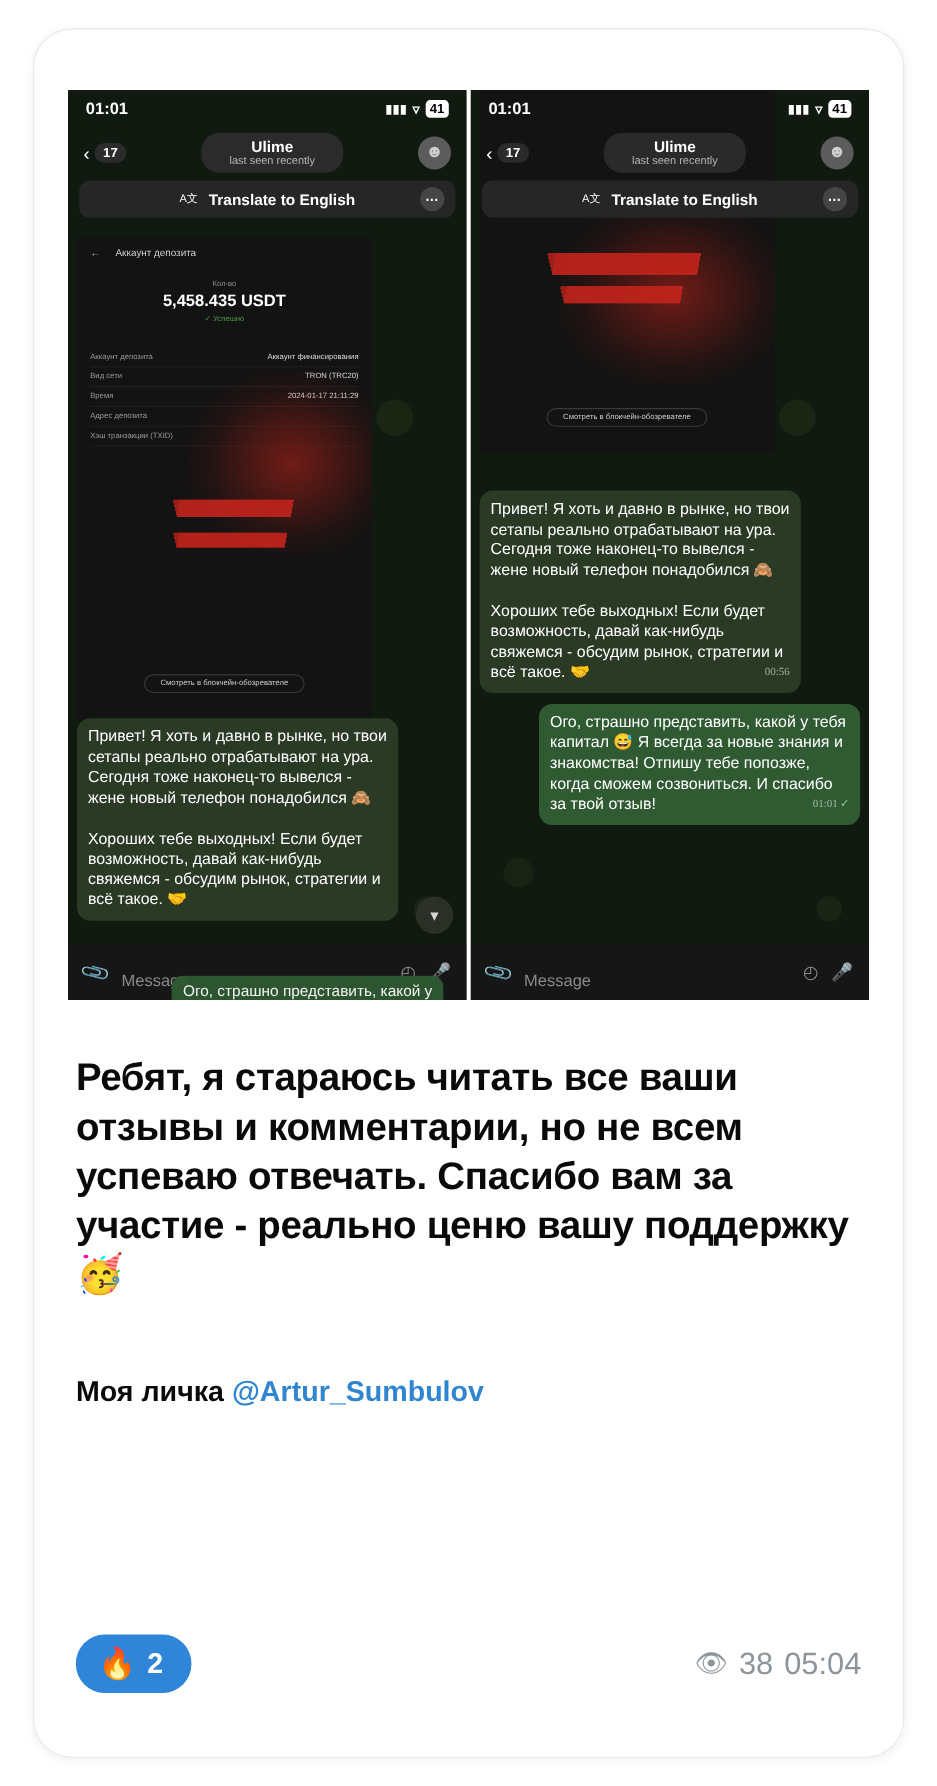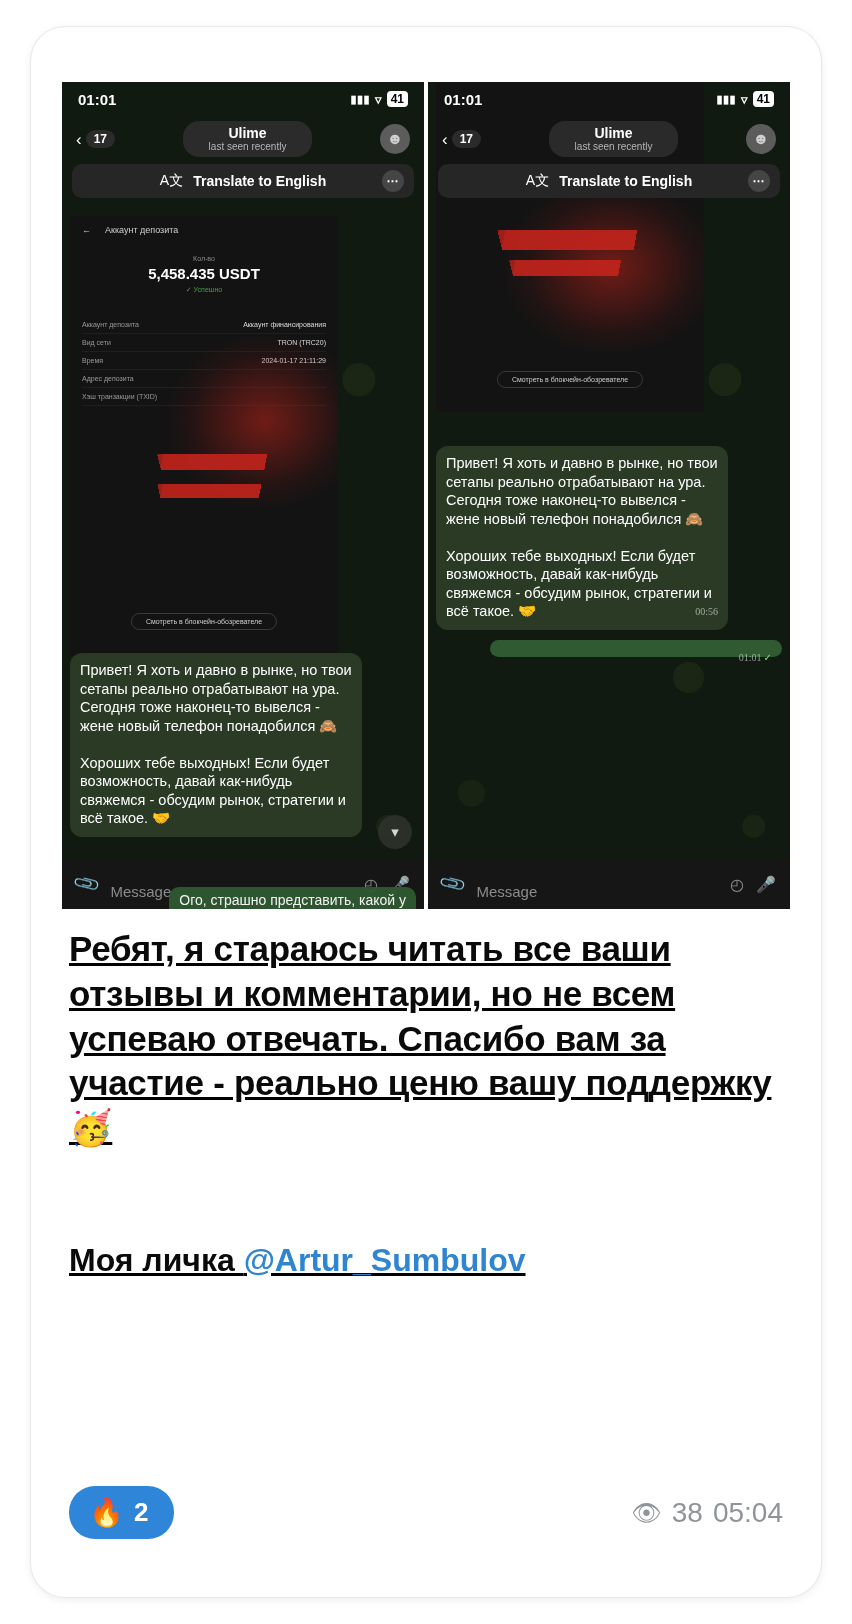--- a/index.html
+++ b/index.html
@@ -94,21 +94,21 @@
   .translate {
     margin: 2px 10px 0;
     height: 34px;
     background: rgba(40,40,40,0.93);
     border-radius: 10px;
     display: flex; align-items: center; justify-content: center;
     gap: 10px;
     color: #fff; font-size: 14px; font-weight: bold;
     position: relative; z-index: 6;
   }
-  .translate .tr-ico { font-size: 14px; font-weight: normal; }
+  .translate .tr-ico { font-size: 10px; font-weight: normal; }
   .translate .dots {
     position: absolute; right: 10px;
     width: 22px; height: 22px; border-radius: 50%;
     background: #454545;
     display: flex; align-items: center; justify-content: center;
     font-size: 12px; letter-spacing: 1px;
   }
 
   
   .chatbody {
@@ -224,51 +224,51 @@
   .scrolldown {
     position: absolute; right: 12px; bottom: 60px;
     width: 34px; height: 34px; border-radius: 50%;
     background: rgba(45,50,42,0.92);
     display: flex; align-items: center; justify-content: center;
     color: #d5d5d5; font-size: 15px;
     z-index: 6;
   }
   .peek {
     position: absolute;
-    bottom: -2px; right: 8px;
+    bottom: -2px; right: 21px;
     background: #2f5a32;
     color: #fff;
     font-size: 14px;
     border-radius: 10px 10px 0 0;
     padding: 5px 10px 3px;
     z-index: 8;
     opacity: .95;
   }
   .topghost {
     position: absolute; top: 30px; left: 0; right: 0;
     text-align: center; z-index: 2; opacity: .5;
   }
   .topghost .g1 { font-size: 12px; color: #9a9a9a; font-weight: bold; }
   .topghost .g2 { font-size: 7px; color: #6f6f6f; }
 
   
   .post {
     position: absolute;
-    top: 900px; left: 38px; right: 38px; text-decoration: underline;
+    top: 931px; left: 38px; right: 38px;
   }
   .post p {
     font-size: 35px;
     line-height: 1.28;
     color: #0a0a0a;
     font-weight: bold;
     letter-spacing: -0.3px;
   }
   .post .link-line {
-    margin-top: 91px;
-    font-size: 32px;
+    margin-top: 68px;
+    font-size: 26px;
     font-weight: bold;
     color: #0a0a0a;
   }
   .post .link-line a {
     color: #2f85d0;
     text-decoration: none;
   }
 
   
   .footer {
@@ -432,21 +432,21 @@
         <div class="translate">
           <span class="tr-ico">A文</span>
           <span>Translate to English</span>
           <span class="dots">⋯</span>
         </div>
 
         <div class="msgzone" style="top:348px;">
           <div class="bubble inc"><span>Привет! Я хоть и давно в рынке, но твои сетапы реально отрабатывают на ура. Сегодня тоже наконец-то вывелся - жене новый телефон понадобился 🙈
 
 Хороших тебе выходных! Если будет возможность, давай как-нибудь свяжемся - обсудим рынок, стратегии и всё такое. 🤝</span><span class="time">00:56</span></div>
-          <div class="bubble out" style="margin-top:10px;"><span class="time"><span>01:01</span><span class="tick">✓</span></span></div>
+          <div class="bubble out" style="margin-top:10px;"><span>Ого, страшно представить, какой у тебя капитал 😅 Я всегда за новые знания и знакомства! Отпишу тебе попозже, когда сможем созвониться. И спасибо за твой отзыв!</span><span class="time"><span>01:01</span><span class="tick">✓</span></span></div>
         </div>
 
         <div class="composer">
           <span class="clip">📎</span>
           <span class="ph">Message</span>
           <span class="ic">◴</span>
           <span class="ic">🎤</span>
         </div>
       </div>
     </div>

